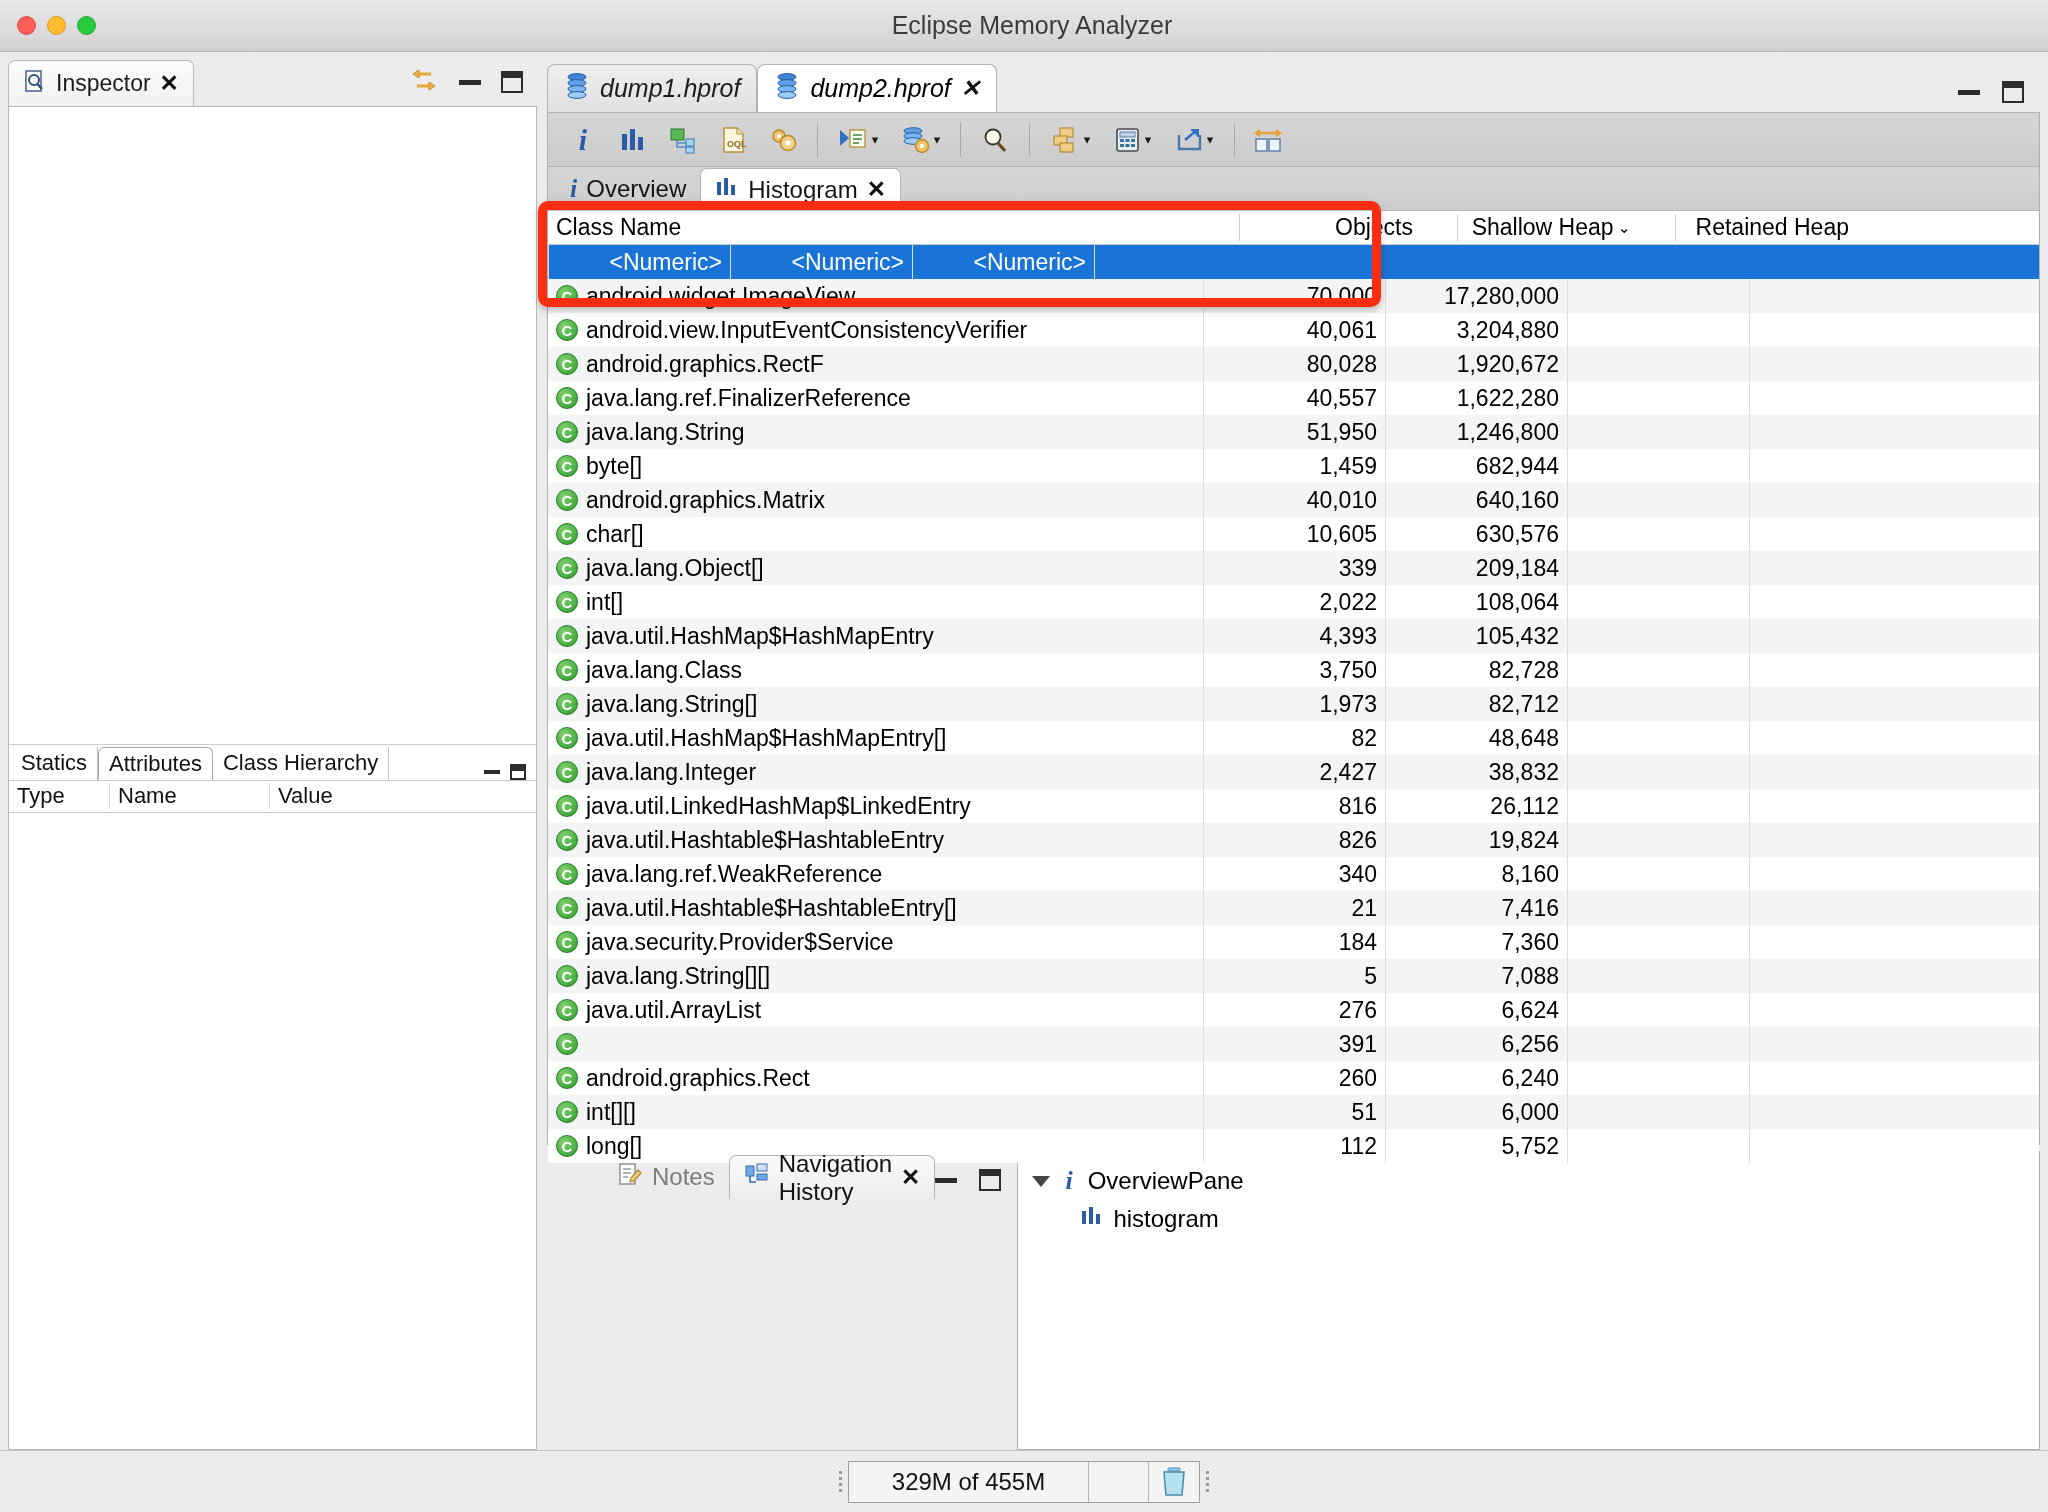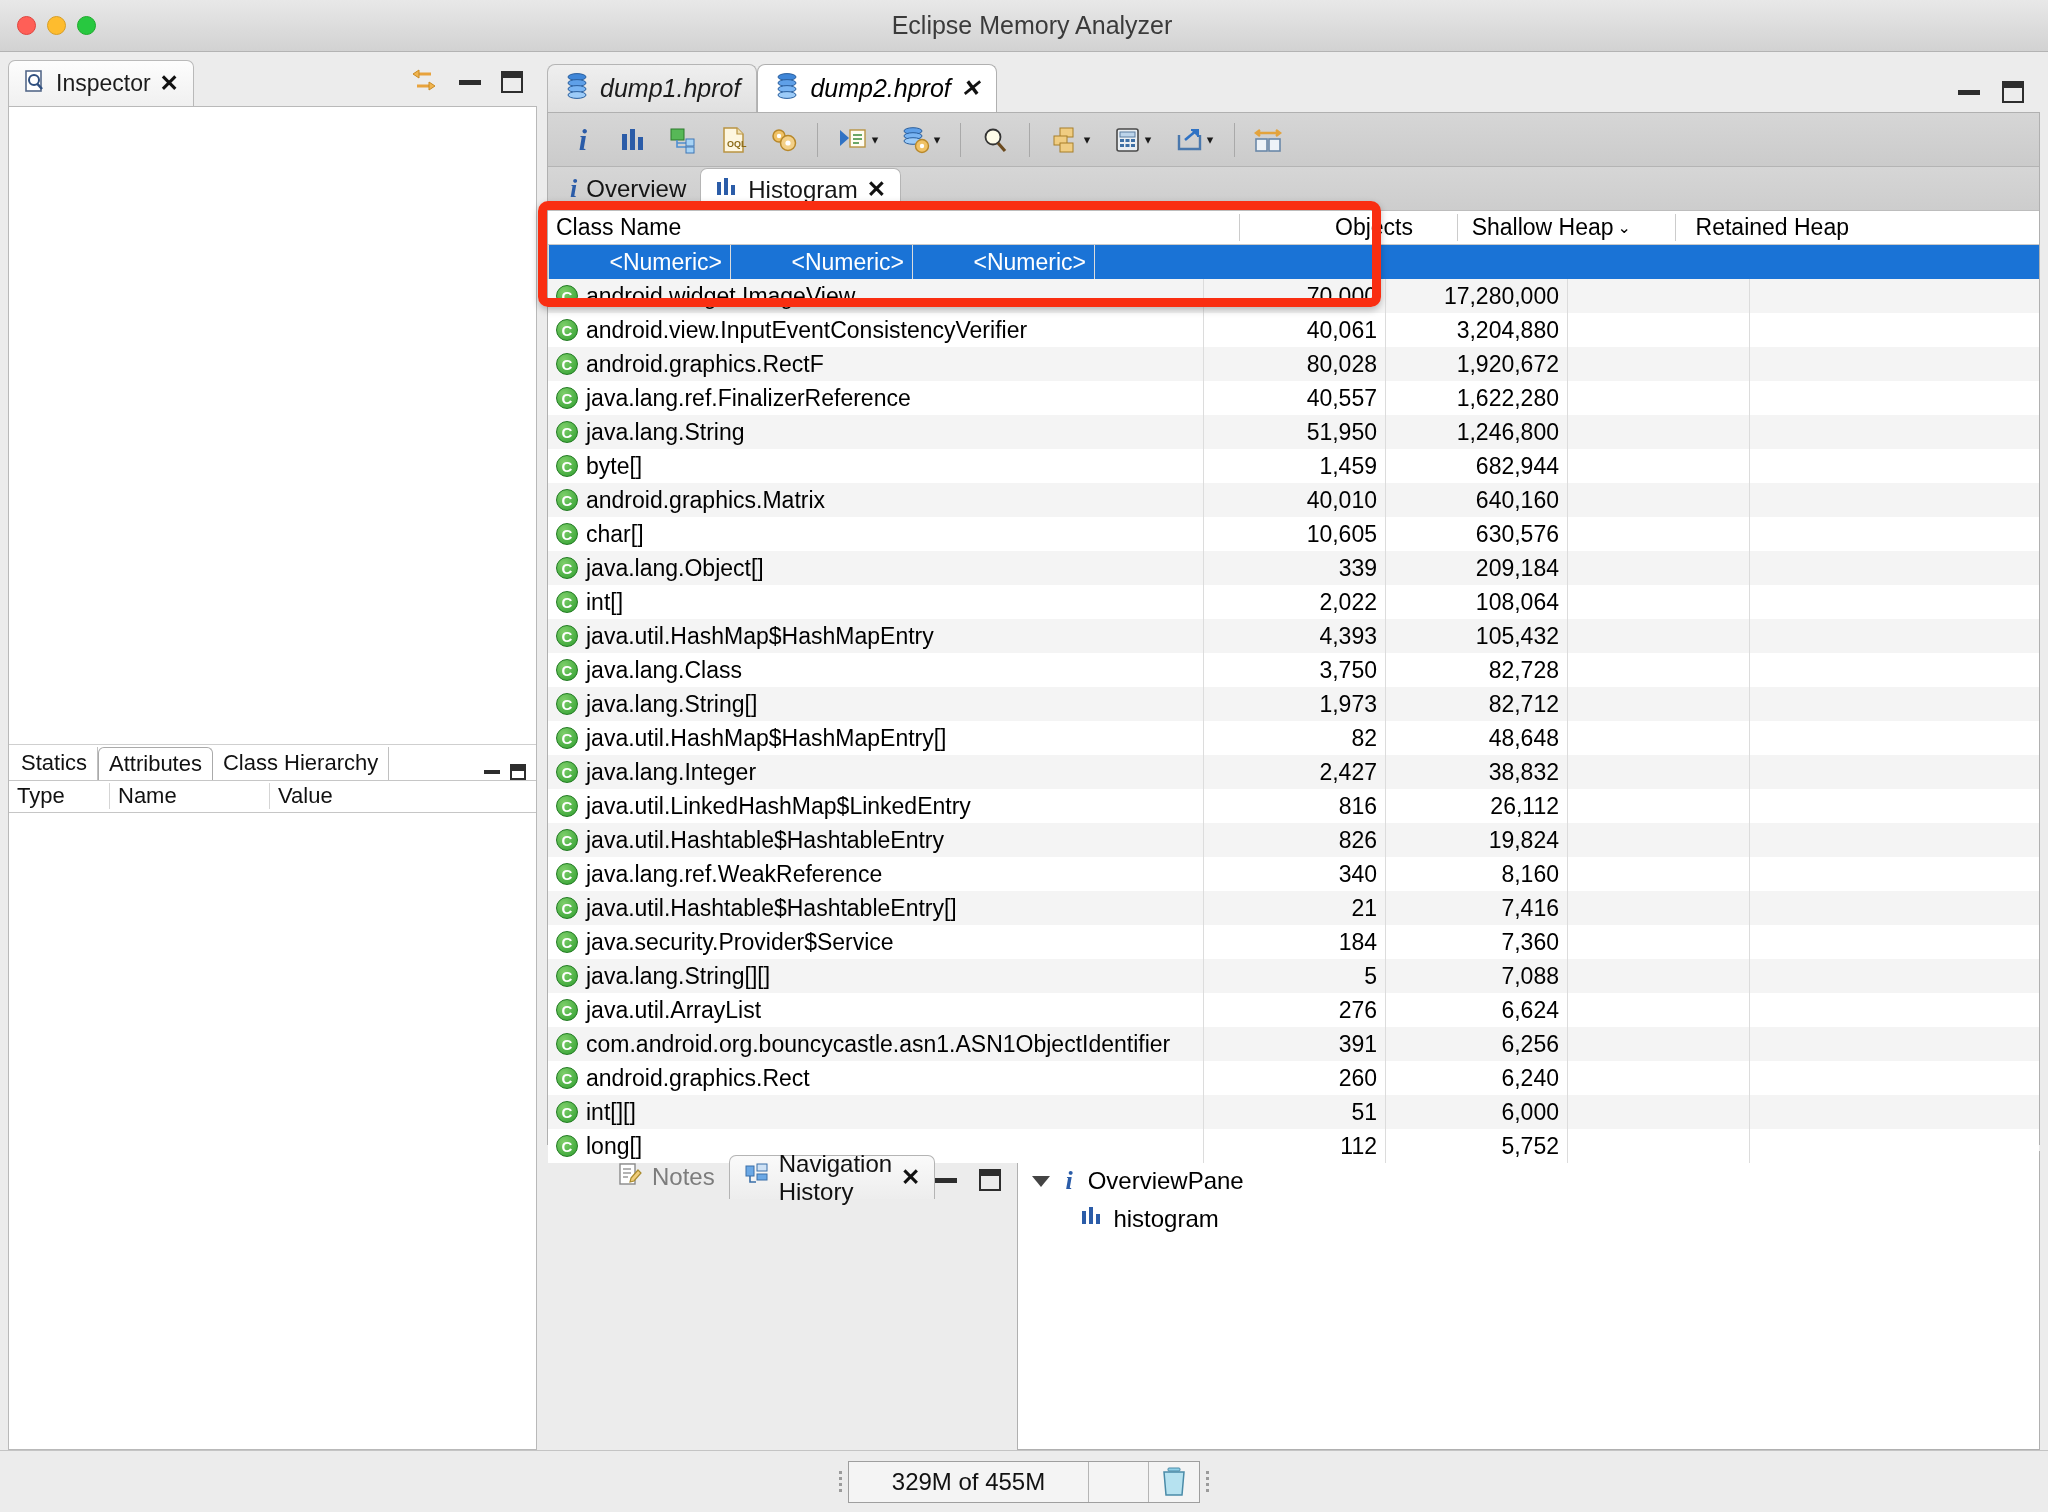--- a/index.html
+++ b/index.html
@@ -740,21 +740,20 @@
                     <span>java.util.ArrayList</span>
                   </div>
                   <div class="td obj">276</div>
                   <div class="td shal">6,624</div>
                   <div class="td ret"></div>
                   <div class="td fill"></div>
                 </div>
                 <div class="trow odd">
                   <div class="td cls">
                     <span class="cicon">C</span>
-                    <span>com.android.org.bouncycastle.asn1.ASN1ObjectIdentifier</span>
                   </div>
                   <div class="td obj">391</div>
                   <div class="td shal">6,256</div>
                   <div class="td ret"></div>
                   <div class="td fill"></div>
                 </div>
                 <div class="trow even">
                   <div class="td cls">
                     <span class="cicon">C</span>
                     <span>android.graphics.Rect</span>

